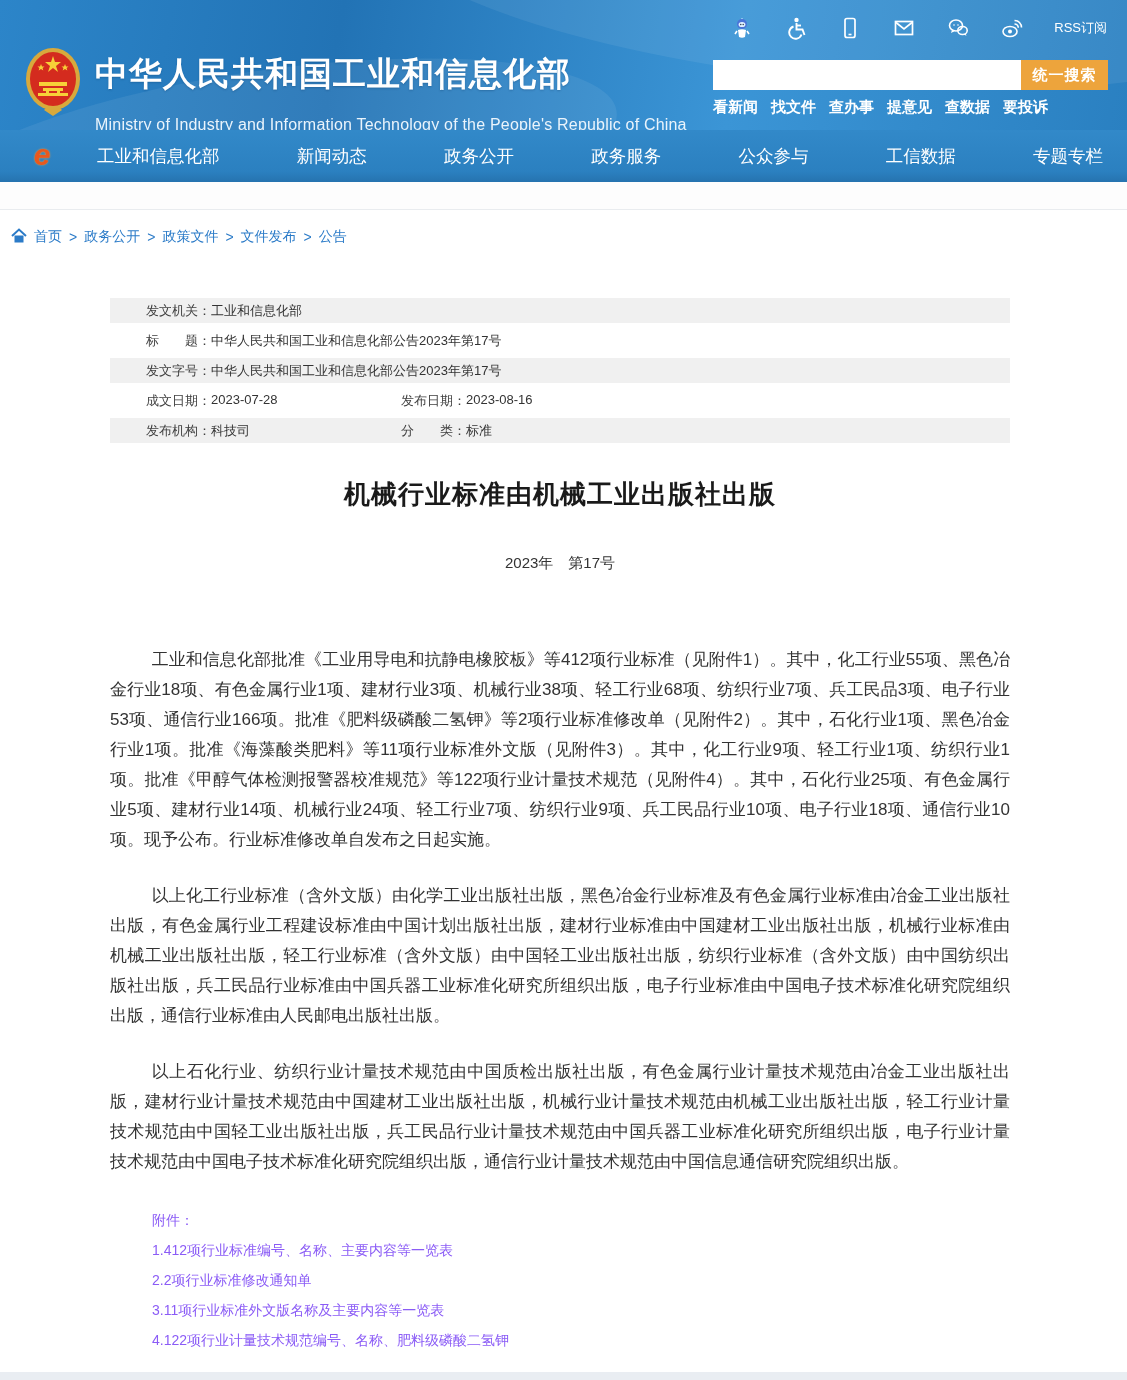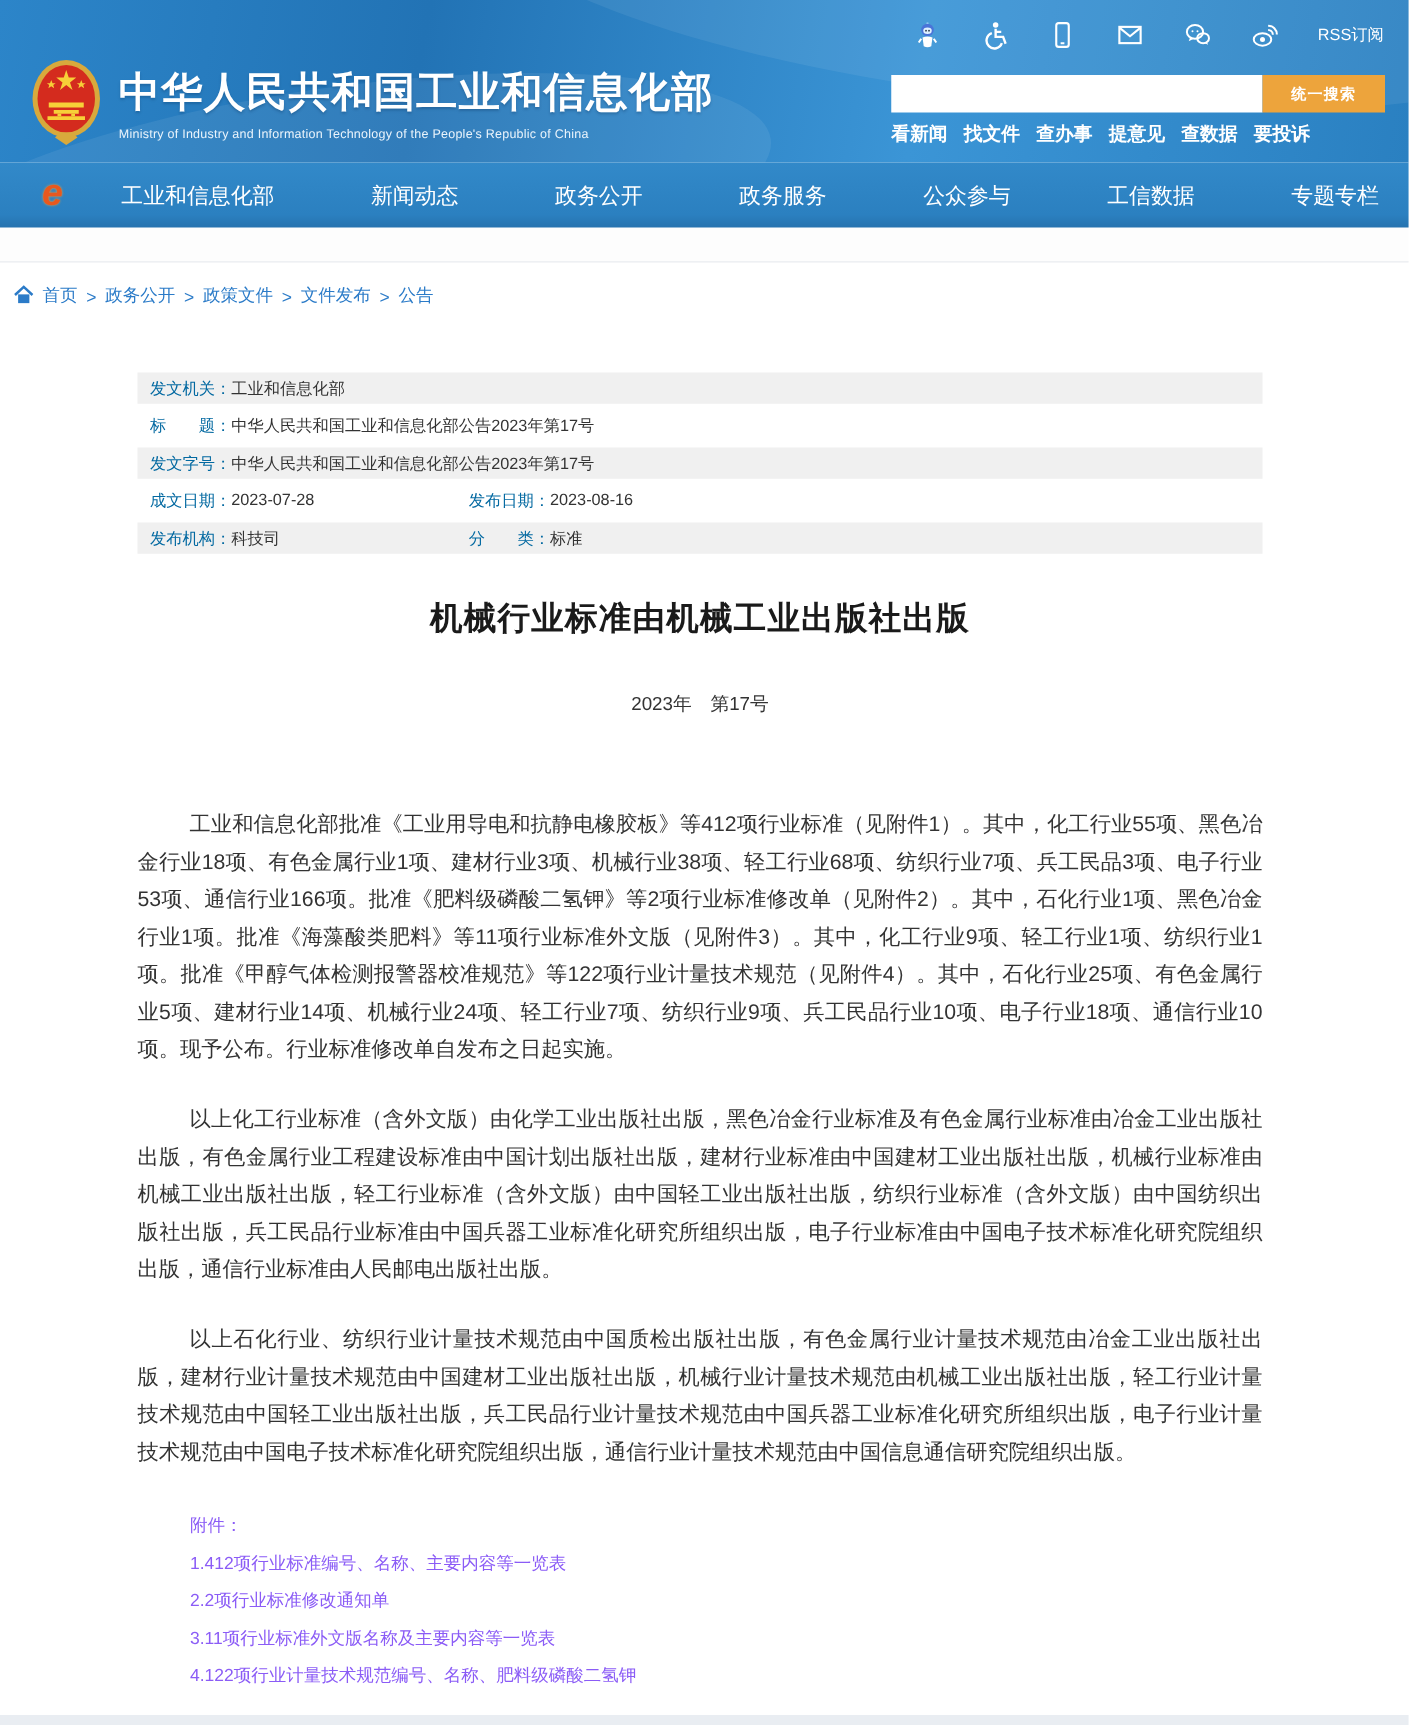--- a/index.html
+++ b/index.html
@@ -20,39 +20,39 @@
   }
   .site-header .streak1,.site-header .streak2 {
     position:absolute; border-radius:50%;
     background:rgba(255,255,255,0.07);
   }
   .streak1 { width:700px; height:180px; left:-80px; top:70px; transform:rotate(-8deg); }
   .streak2 { width:900px; height:220px; left:380px; top:-140px; transform:rotate(6deg); }
   .emblem { position:absolute; left:24px; top:46px; }
   .masthead-names { position:absolute; left:95px; top:52px; cursor:pointer; }
   .site-name-cn { color:#fff; font-size:33px; font-weight:bold; letter-spacing:1px; text-shadow:0 1px 2px rgba(0,40,80,.25); }
-  .site-name-en { color:#eaf4fc; font-size:10px; margin-top:5px; letter-spacing:.2px; }
+  .site-name-en { color:#eaf4fc; font-size:16px; margin-top:19px; letter-spacing:.2px; }
   .top-icons {
     position:absolute; right:20px; top:16px;
     display:flex; align-items:center; gap:30px; color:#fff;
   }
   .top-icons .ico { width:24px; height:24px; cursor:pointer; }
   .top-icons .ico svg { display:block; }
   .rss-label { font-size:13px; color:#fff; cursor:pointer; }
   .search-row {
     position:absolute; left:713px; top:60px; width:395px; height:30px;
     display:flex;
   }
   .search-input {
     flex:1; height:30px; border:none; outline:none; padding:0 8px;
     font-size:14px; background:#fff;
   }
   .search-btn {
-    width:98px; height:30px; border:none; background:#eda43c; color:#fff;
-    font-size:12px; font-weight:bold; cursor:pointer; letter-spacing:1px;
+    width:87px; height:30px; border:none; background:#eda43c; color:#fff;
+    font-size:15px; font-weight:bold; cursor:pointer; letter-spacing:1px;
     font-family:"Liberation Sans", sans-serif;
   }
   .quick-links {
     position:absolute; left:713px; top:98px;
     display:flex; gap:13px; font-size:15px; color:#fff; font-weight:bold;
   }
   .quick-links span { cursor:pointer; }
   
   .main-nav {
     position:relative; height:52px;
@@ -80,21 +80,21 @@
   .home-ico { width:16px; height:16px; margin-top:-2px; }
   
   .meta-table { width:900px; margin:48px 0 0 110px; }
   .meta-row {
     display:flex; align-items:center; height:25px; padding-left:10px;
     font-size:13px; color:#333; margin-bottom:5px;
   }
   .meta-row.gray { background:#f0f0f0; }
   .meta-col { display:flex; white-space:pre; }
   .meta-col.fixed { width:255px; }
-  .meta-label { color:#0369a1; }
+  .meta-label { color:#404040;margin-left:26px; }
   .meta-value { color:#333; }
   
   .article { width:900px; margin-left:110px; }
   .article-title {
     text-align:center; font-size:26px; font-weight:bold; color:#1a1a1a;
     margin-top:34px; letter-spacing:1px;
   }
   .issue-no { text-align:center; font-size:15px; color:#333; margin-top:42px; }
   .paras { margin-top:72px; }
   .paras p {

